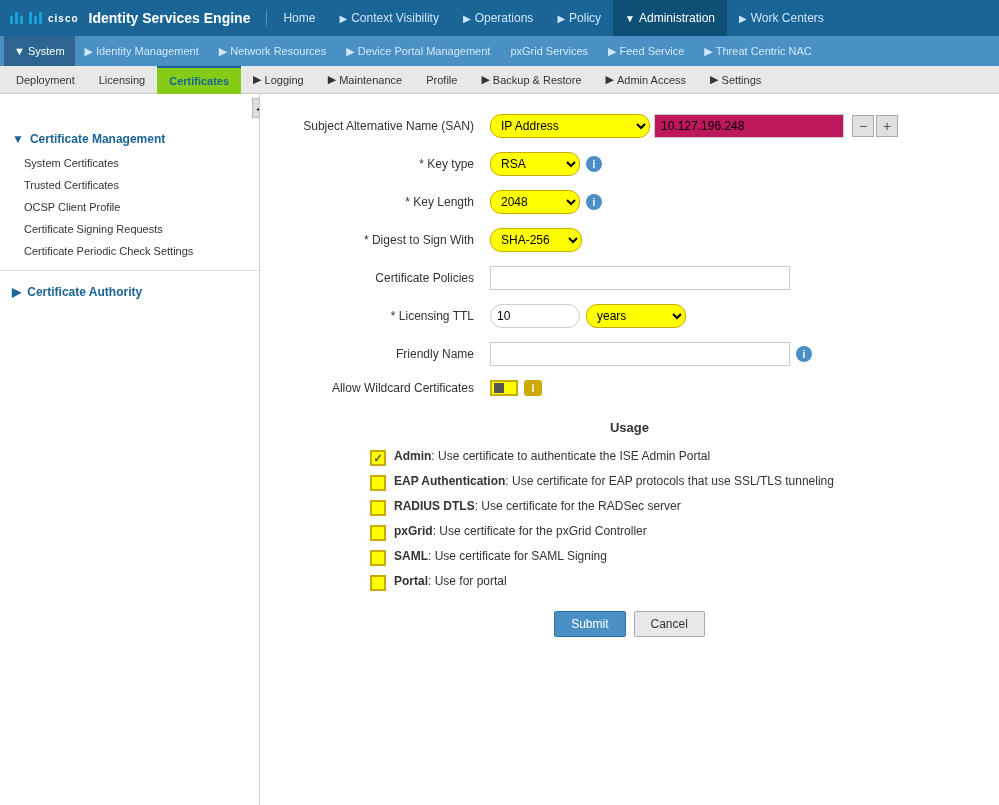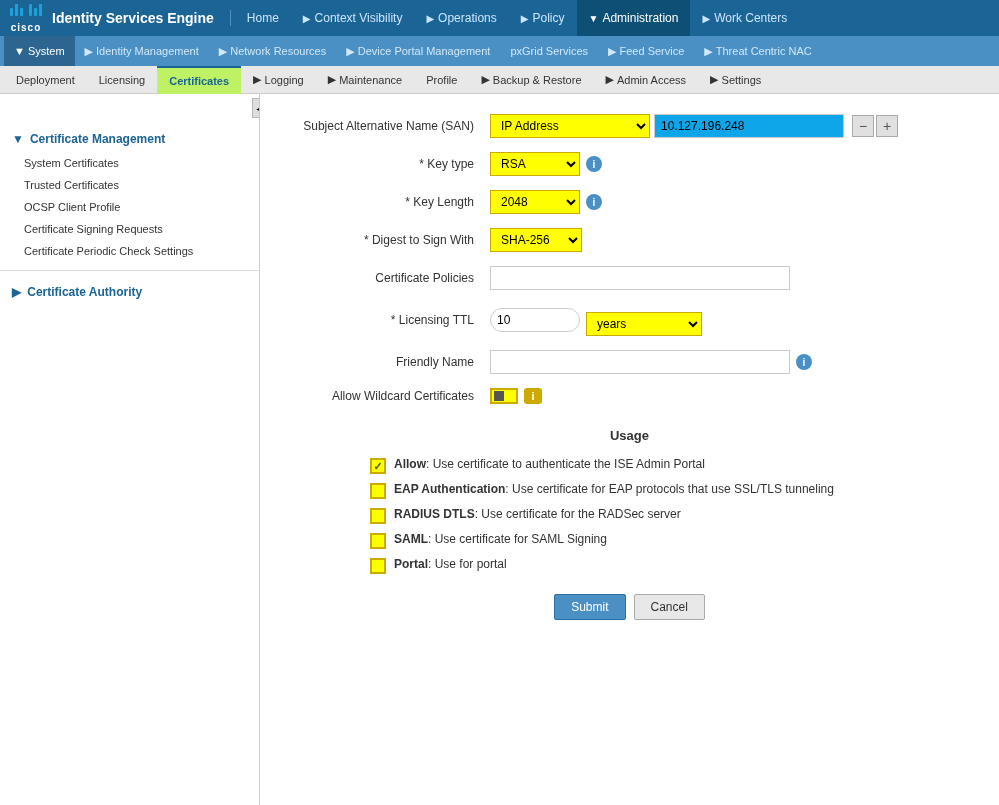--- a/index.html
+++ b/index.html
@@ -1,75 +1,75 @@
 <!DOCTYPE html>
 <html><head>
   <meta charset="utf-8">
   <style>
     * { box-sizing: border-box; margin: 0; padding: 0; }
     body { font-family: Arial, Helvetica, sans-serif; font-size: 12px; background: #f0f0f0; }
 
     
     .top-bar { background: #1a6496; display: flex; align-items: center; height: 36px; }
-    .cisco-logo { display: flex; align-items: center; padding: 0 10px; gap: 6px; flex-direction: column; }
+    .cisco-logo { display: flex; align-items: center; padding: 0 10px; gap: 6px; }
     .cisco-logo-text { color: white; font-size: 10px; font-weight: bold; letter-spacing: 1px; }
     .app-title { color: white; font-size: 14px; font-weight: bold; padding-right: 16px; border-right: 1px solid #4a90c4; margin-right: 4px; }
     .top-nav { display: flex; height: 36px; }
     .top-nav-item { color: #cce5ff; padding: 0 12px; display: flex; align-items: center; cursor: pointer; font-size: 12px; gap: 4px; white-space: nowrap; }
     .top-nav-item.active { background: #0d4f75; color: white; }
     .top-nav-item .arrow { font-size: 10px; }
 
     
     .second-nav { background: #4a90c4; display: flex; align-items: center; height: 30px; padding: 0 4px; }
     .second-nav-item { color: #d0e8f8; padding: 0 10px; display: flex; align-items: center; cursor: pointer; font-size: 11px; gap: 3px; height: 30px; white-space: nowrap; }
     .second-nav-item.active { background: #2c6590; color: white; }
 
     
     .third-nav { background: #e8e8e8; display: flex; align-items: center; height: 28px; border-bottom: 1px solid #ccc; padding: 0 4px; }
     .third-nav-item { padding: 0 12px; display: flex; align-items: center; cursor: pointer; font-size: 11px; gap: 3px; height: 28px; color: #333; white-space: nowrap; }
-    .third-nav-item.active { background: #bef264; border-top: 2px solid #1a6496; color: #1a6496; font-weight: bold; }
+    .third-nav-item.active { background: #84cc16; border-top: 2px solid #1a6496; color: #1a6496; font-weight: bold; }
 
     
     .main-layout { display: flex; height: calc(100vh - 94px); }
 
     
     .sidebar { width: 260px; background: white; border-right: 1px solid #ccc; overflow-y: auto; flex-shrink: 0; }
     .sidebar-toggle { background: #ddd; width: 16px; height: 20px; display: flex; align-items: center; justify-content: center; cursor: pointer; font-size: 10px; border: 1px solid #bbb; position: absolute; margin-left: 252px; margin-top: 4px; z-index: 10; }
     .sidebar-section { padding: 4px 0; }
     .sidebar-section-header { display: flex; align-items: center; gap: 6px; padding: 6px 12px; font-weight: bold; font-size: 12px; color: #1a6496; cursor: pointer; }
     .sidebar-item { padding: 5px 12px 5px 24px; cursor: pointer; color: #333; font-size: 11px; }
 
     
     .content { flex: 1; background: white; overflow-y: auto; padding: 20px 30px; }
     
     
     .form-row { display: flex; align-items: center; margin-bottom: 14px; }
     .form-label { width: 200px; text-align: right; padding-right: 16px; color: #333; font-size: 12px; flex-shrink: 0; }
     .form-label.required::before { content: '* '; color: #333; }
     .form-control { border: 1px solid #ccc; padding: 3px 6px; font-size: 12px; height: 24px; }
     .form-control.highlighted { background: #ffff00; border-color: #ccaa00; }
-    select.form-control { background: #ffff00; cursor: pointer; }
+    select.form-control { background: #ffff00; cursor: pointer; border-radius: 11px; }
     input.form-control { }
-    input.form-control.ip-input { background: #0ea5e9; }
+    input.form-control.ip-input { background: #be185d; }
     input.form-control.text-input { background: white; width: 300px; }
     
     .san-row { display: flex; align-items: center; gap: 4px; }
     .san-select { width: 160px; }
     .san-input { width: 190px; }
     .san-buttons { display: flex; gap: 2px; margin-left: 4px; }
     .san-btn { width: 22px; height: 22px; display: flex; align-items: center; justify-content: center; background: #e0e0e0; border: 1px solid #aaa; cursor: pointer; font-size: 14px; color: #555; }
     .san-btn.minus { }
     .san-btn.plus { }
 
     .key-type-row { display: flex; align-items: center; gap: 6px; }
     .info-icon { display: inline-flex; align-items: center; justify-content: center; width: 16px; height: 16px; border-radius: 50%; background: #4a90c4; color: white; font-size: 10px; font-weight: bold; cursor: pointer; flex-shrink: 0; }
 
     .expiration-row { display: flex; align-items: center; gap: 6px; }
     .expiration-input { width: 90px; border-radius: 12px; }
-    .expiration-select { width: 116px; margin-top: 8px; }
+    .expiration-select { width: 100px; }
 
     
     .usage-section { margin-top: 24px; }
     .usage-title { text-align: center; font-weight: bold; font-size: 13px; margin-bottom: 14px; color: #333; }
     .usage-item { display: flex; align-items: flex-start; gap: 8px; margin-bottom: 8px; padding-left: 80px; }
     .checkbox-yellow { width: 16px; height: 16px; border: 2px solid #ccaa00; background: #ffff00; flex-shrink: 0; margin-top: 1px; cursor: pointer; display: flex; align-items: center; justify-content: center; }
     .checkbox-yellow.checked::after { content: '✓'; font-size: 11px; color: #555; font-weight: bold; }
     .checkbox-yellow.empty { background: #ffff00; }
     .usage-text { font-size: 12px; color: #333; }
     .usage-text strong { font-weight: bold; }
@@ -335,38 +335,44 @@
         <div class="info-icon" style="background:#ccaa00;border-radius:3px;width:18px;height:16px;font-size:11px">i</div>
       </div>
     </div>
 
     <div class="usage-section">
       <div class="usage-title">Usage</div>
 
       <div class="usage-item">
         <div class="checkbox-yellow checked"></div>
         <div class="usage-text">
-          <strong>Allow</strong><span>: Use certificate to authenticate the ISE Admin Portal</span>
+          <strong>Admin</strong><span>: Use certificate to authenticate the ISE Admin Portal</span>
         </div>
       </div>
 
       <div class="usage-item">
         <div class="checkbox-yellow empty"></div>
         <div class="usage-text">
           <strong>EAP Authentication</strong><span>: Use certificate for EAP protocols that use SSL/TLS tunneling</span>
         </div>
       </div>
 
       <div class="usage-item">
         <div class="checkbox-yellow empty"></div>
         <div class="usage-text">
           <strong>RADIUS DTLS</strong><span>: Use certificate for the RADSec server</span>
         </div>
       </div>
 
+      <div class="usage-item">
+        <div class="checkbox-yellow empty"></div>
+        <div class="usage-text">
+          <strong>pxGrid</strong><span>: Use certificate for the pxGrid Controller</span>
+        </div>
+      </div>
 
       <div class="usage-item">
         <div class="checkbox-yellow empty"></div>
         <div class="usage-text">
           <strong>SAML</strong><span>: Use certificate for SAML Signing</span>
         </div>
       </div>
 
       <div class="usage-item">
         <div class="checkbox-yellow empty"></div>

